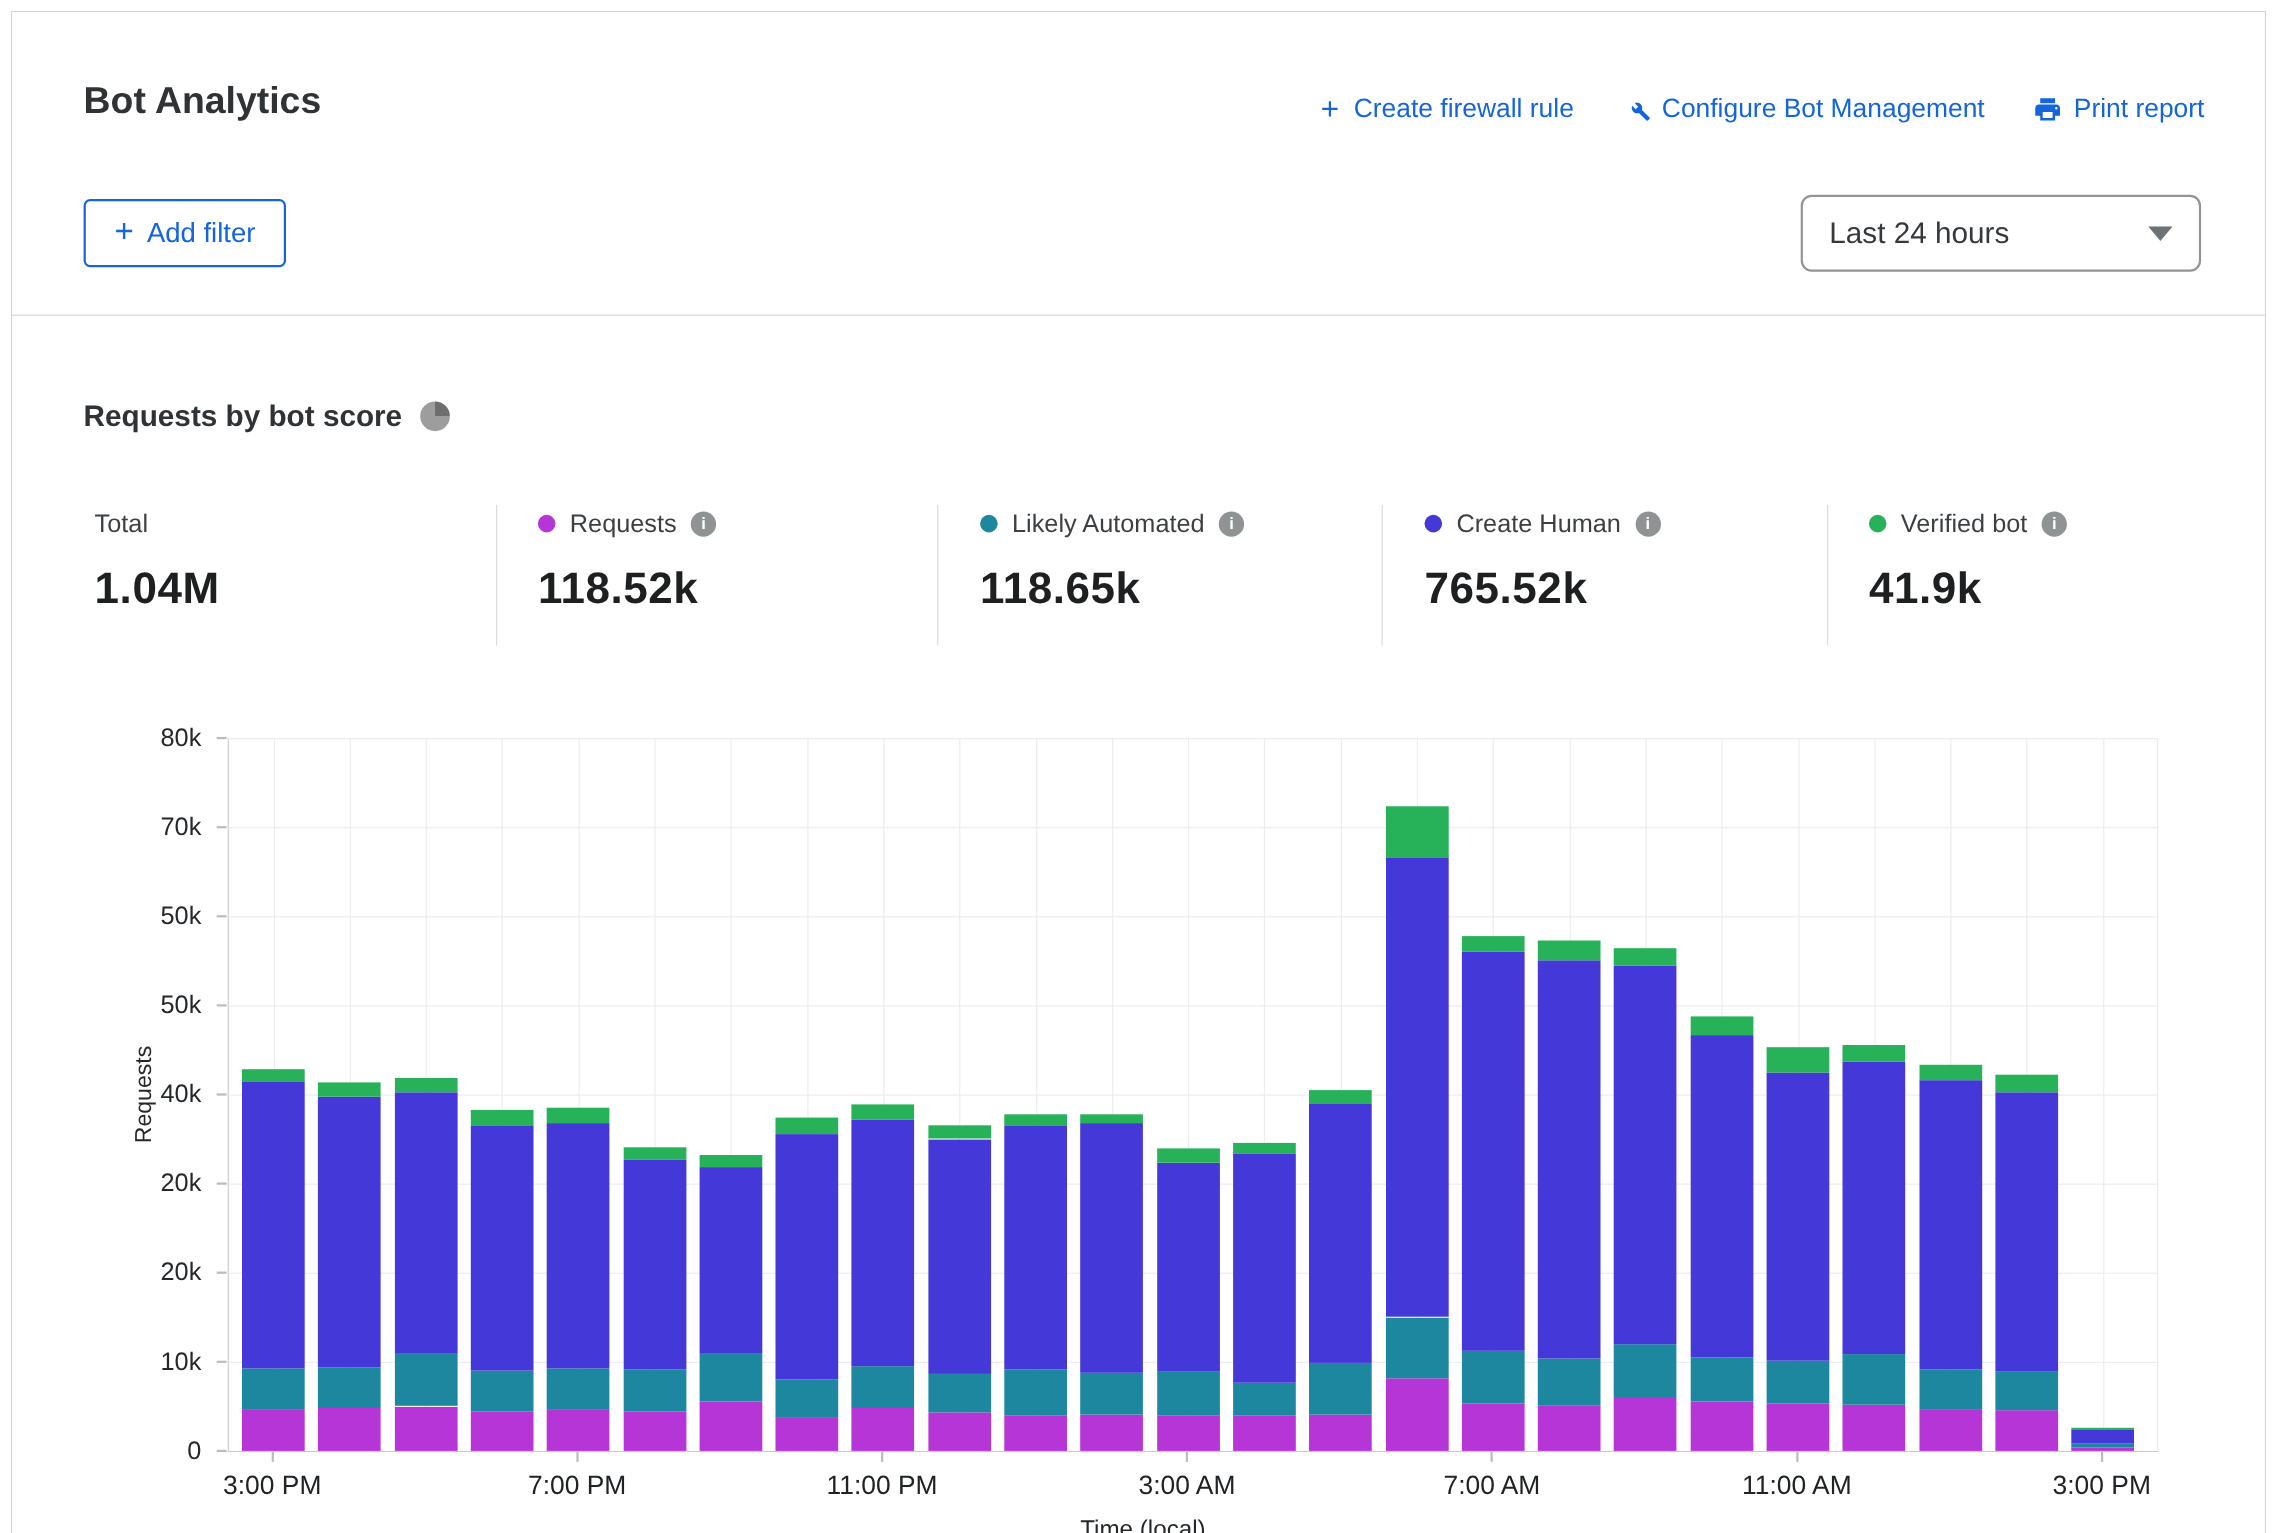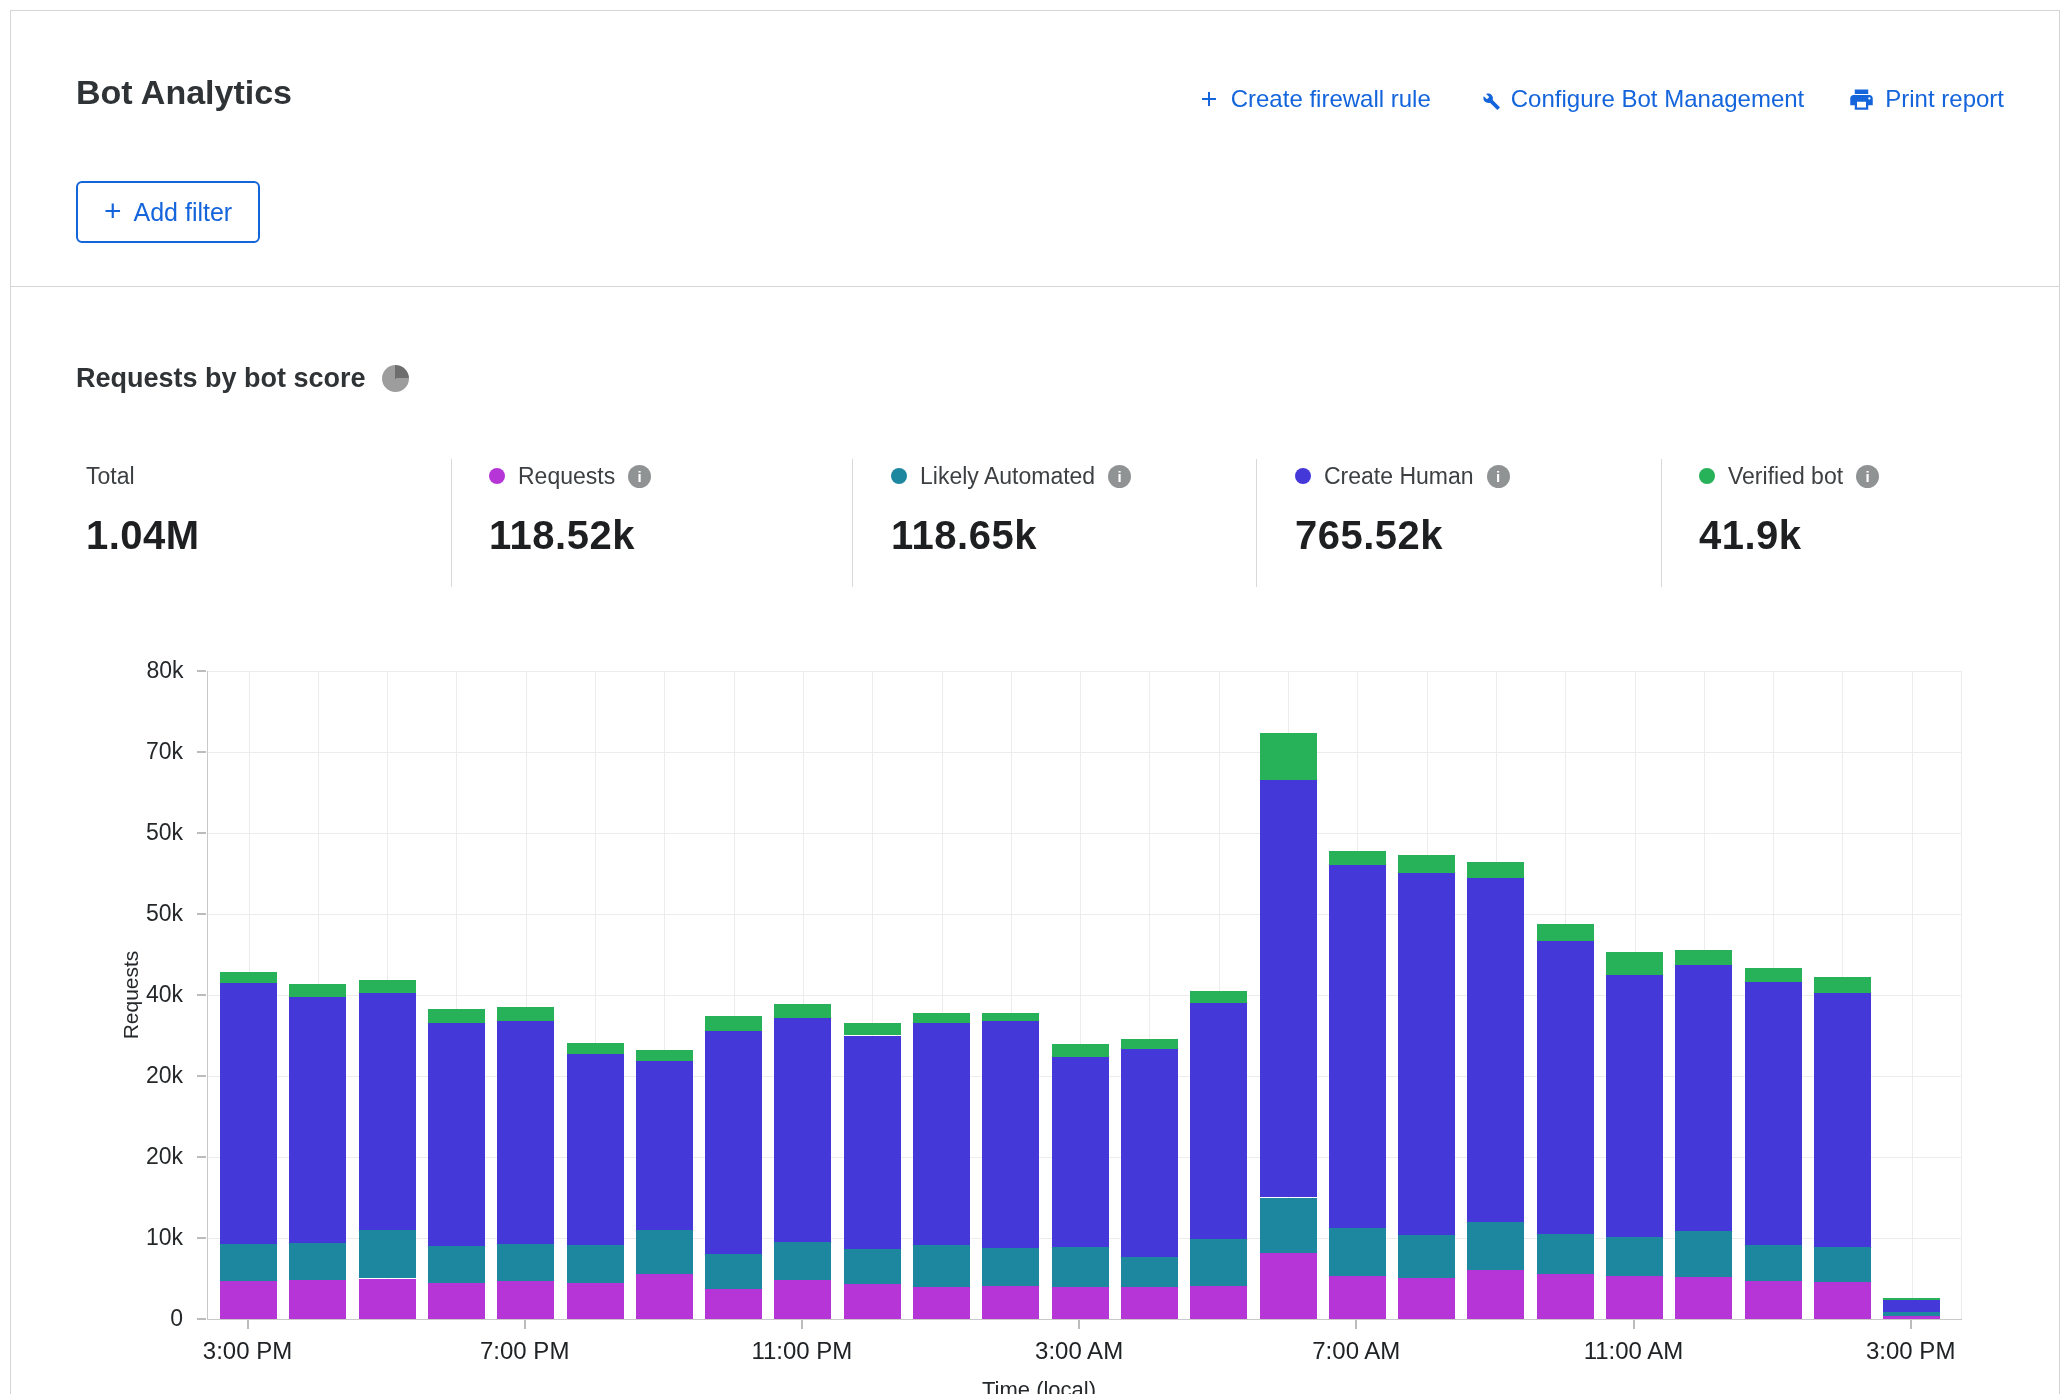--- a/index.html
+++ b/index.html
@@ -69,20 +69,24 @@
       </span>
       <span>Print report</span>
     </div>
   </div>
 
   <button class="add-filter-btn">
     <span class="plus">+</span>
     <span>Add filter</span>
   </button>
 
+  <div class="time-select">
+    <span>Last 24 hours</span>
+    <span class="caret"></span>
+  </div>
 
   <div class="header-divider"></div>
 
   <div class="section-title">
     <span>Requests by bot score</span>
     <span class="pie-icon"></span>
   </div>
 
   <div class="stat" style="left:75px">
     <div class="stat-label">Total</div>
@@ -271,21 +275,21 @@
       <div class="ytick-label" style="left: 112px; top: 1051px;">20k</div>
       <div class="ytick-mark" style="left: 186px; top: 1064px;"></div>
       <div class="ytick-label" style="left: 112px; top: 970px;">40k</div>
       <div class="ytick-mark" style="left: 186px; top: 983px;"></div>
       <div class="ytick-label" style="left: 112px; top: 889px;">50k</div>
       <div class="ytick-mark" style="left: 186px; top: 902px;"></div>
       <div class="ytick-label" style="left: 112px; top: 808px;">50k</div>
       <div class="ytick-mark" style="left: 186px; top: 821px;"></div>
       <div class="ytick-label" style="left: 112px; top: 727px;">70k</div>
       <div class="ytick-mark" style="left: 186px; top: 740px;"></div>
-      <div class="ytick-label" style="left: 124px; top: 646px; text-align: center;">80k</div>
+      <div class="ytick-label" style="left: 112px; top: 646px;">80k</div>
       <div class="ytick-mark" style="left: 186px; top: 659px;"></div>
       <div class="xtick-mark" style="left: 236.5px; top: 1309px;"></div>
       <div class="xtick-label" style="left: 236.5px; top: 1326px;">3:00 PM</div>
       <div class="xtick-mark" style="left: 513.7px; top: 1309px;"></div>
       <div class="xtick-label" style="left: 513.7px; top: 1326px;">7:00 PM</div>
       <div class="xtick-mark" style="left: 790.9px; top: 1309px;"></div>
       <div class="xtick-label" style="left: 790.9px; top: 1326px;">11:00 PM</div>
       <div class="xtick-mark" style="left: 1068.1px; top: 1309px;"></div>
       <div class="xtick-label" style="left: 1068.1px; top: 1326px;">3:00 AM</div>
       <div class="xtick-mark" style="left: 1345.3px; top: 1309px;"></div>

